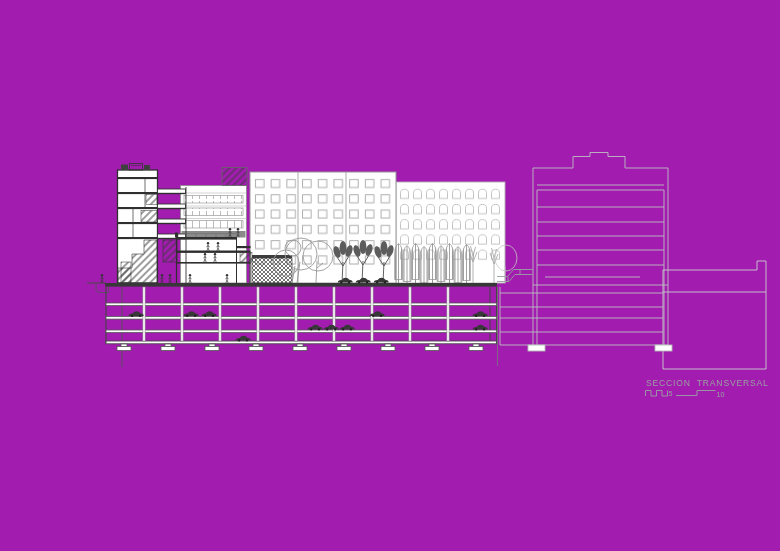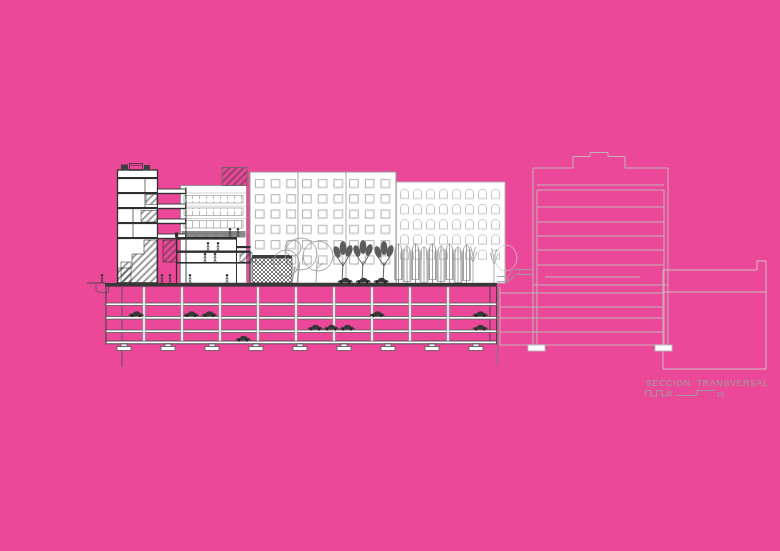--- a/index.html
+++ b/index.html
@@ -1,16 +1,16 @@
 <!DOCTYPE html>
 <html><head>
 <meta charset="utf-8">
 <style>
   html,body{margin:0;padding:0;background:#ffffff;}
-  .canvas{position:relative;width:780px;height:551px;background:#ec4899;overflow:hidden;
+  .canvas{position:relative;width:780px;height:551px;background:#a21caf;overflow:hidden;
           font-family:"Liberation Sans", sans-serif;}
   svg{position:absolute;inset:0;}
   text{font-family:"Liberation Sans", sans-serif;}
   .title-text{font-size:8.6px;letter-spacing:0.8px;word-spacing:3px;fill:#9aa0a1;}
   .scale-text{font-size:7.2px;fill:#9aa0a1;}
 </style>
 </head>
 <body>
 
 <div class="canvas">

